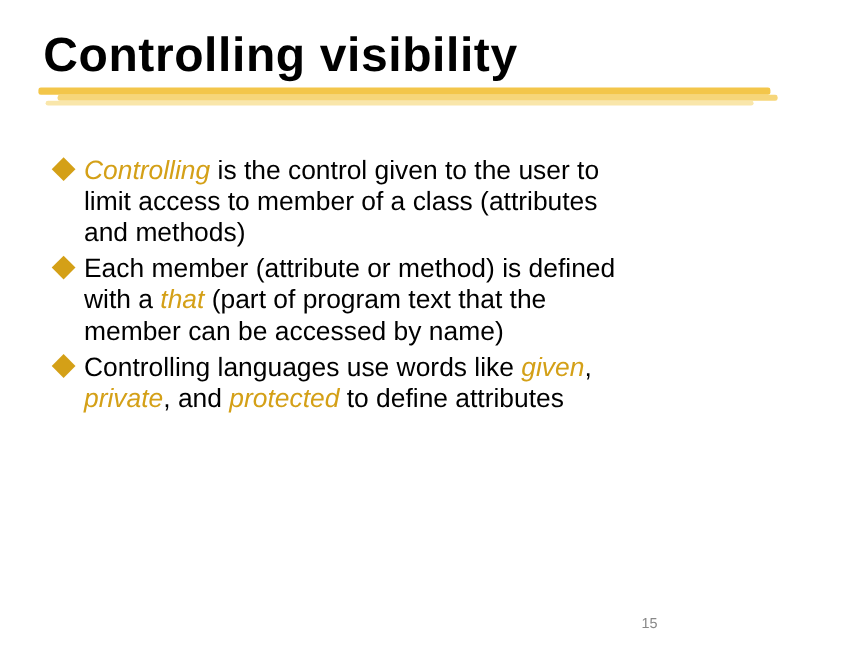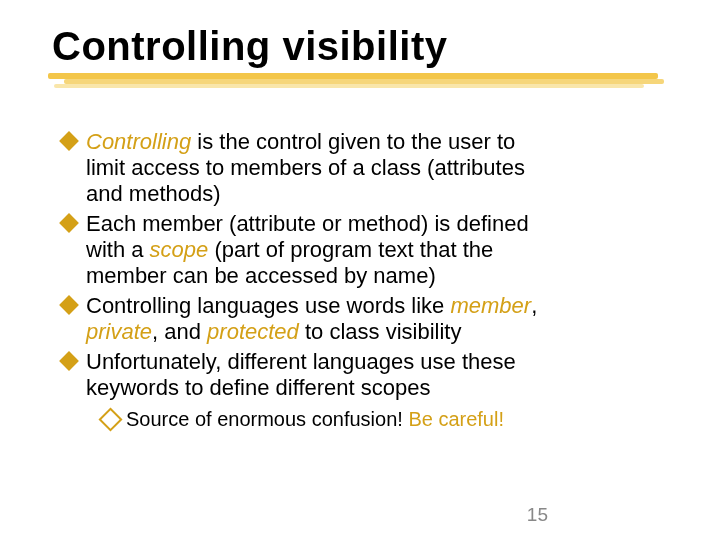--- a/index.html
+++ b/index.html
@@ -1,17 +1,17 @@
 <!DOCTYPE html>
 <html><head>
 <meta charset="utf-8">
 <style>
   * { margin: 0; padding: 0; box-sizing: border-box; }
   html, body { width: 720px; height: 540px; background: #fff; font-family: Verdana, Geneva, sans-serif; position: relative; }
-  .slide { width: 576px; height: 540px; position: relative; padding: 24px 36px 0 52px; }
+  .slide { width: 576px; height: 540px; position: relative; padding: 24px 36px 0 36px; }
   .title {
     font-family: "Arial Black", Arial, sans-serif;
     font-weight: 900;
     font-size: 40px;
     color: #000;
     letter-spacing: 0.5px;
     margin-bottom: 4px;
   }
   .underline {
     position: relative;
@@ -67,52 +67,44 @@
     height: 13px;
     border: 2px solid #d4a017;
     transform: rotate(45deg);
     background: #fff;
   }
 
   .pagenum {
     position: absolute;
     right: 28px;
     bottom: 14px;
-    font-size: 19px;
+    font-size: 12px;
     color: #888;
     font-family: Arial, sans-serif;
   }
 </style>
 </head>
 <body>
 
 <div class="slide">
   <div class="title">Controlling visibility</div>
   <div class="underline">
     <div class="stroke s1"></div>
     <div class="stroke s2"></div>
     <div class="stroke s3"></div>
   </div>
 
   <div class="body">
     <ul class="main">
       <li>
-        <span class="em-it">Controlling</span><span> is the control given to the user to limit access to members of a class (attributes and methods)</span>
+        <span class="em-it">Controlling</span><span> is the control given to the user to limit access to member of a class (attributes and methods)</span>
       </li>
       <li>
-        <span>Each member (attribute or method) is defined with a </span><span class="em-it">scope</span><span> (part of program text that the member can be accessed by name)</span>
+        <span>Each member (attribute or method) is defined with a </span><span class="em-it">that</span><span> (part of program text that the member can be accessed by name)</span>
       </li>
       <li>
-        <span>Controlling languages use words like </span><span class="em-it">member</span><span>, </span><span class="em-it">private</span><span>, and </span><span class="em-it">protected</span><span> to class visibility</span>
-      </li>
-      <li>
-        <span>Unfortunately, different languages use these keywords to define different scopes</span>
-        <ul class="sub">
-          <li>
-            <span>Source of enormous confusion!  </span><span class="em-y">Be careful!</span>
-          </li>
-        </ul>
+        <span>Controlling languages use words like </span><span class="em-it">given</span><span>, </span><span class="em-it">private</span><span>, and </span><span class="em-it">protected</span><span> to define attributes</span>
       </li>
     </ul>
   </div>
 
   <div class="pagenum">15</div>
 </div>
 
 </body></html>

